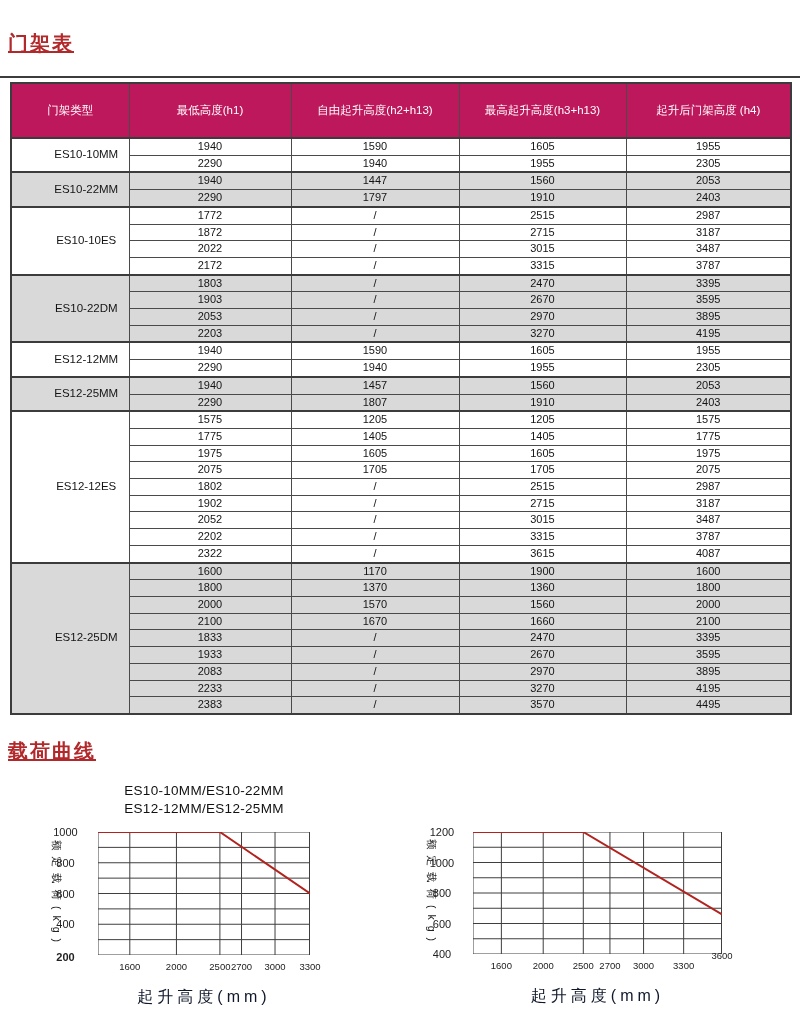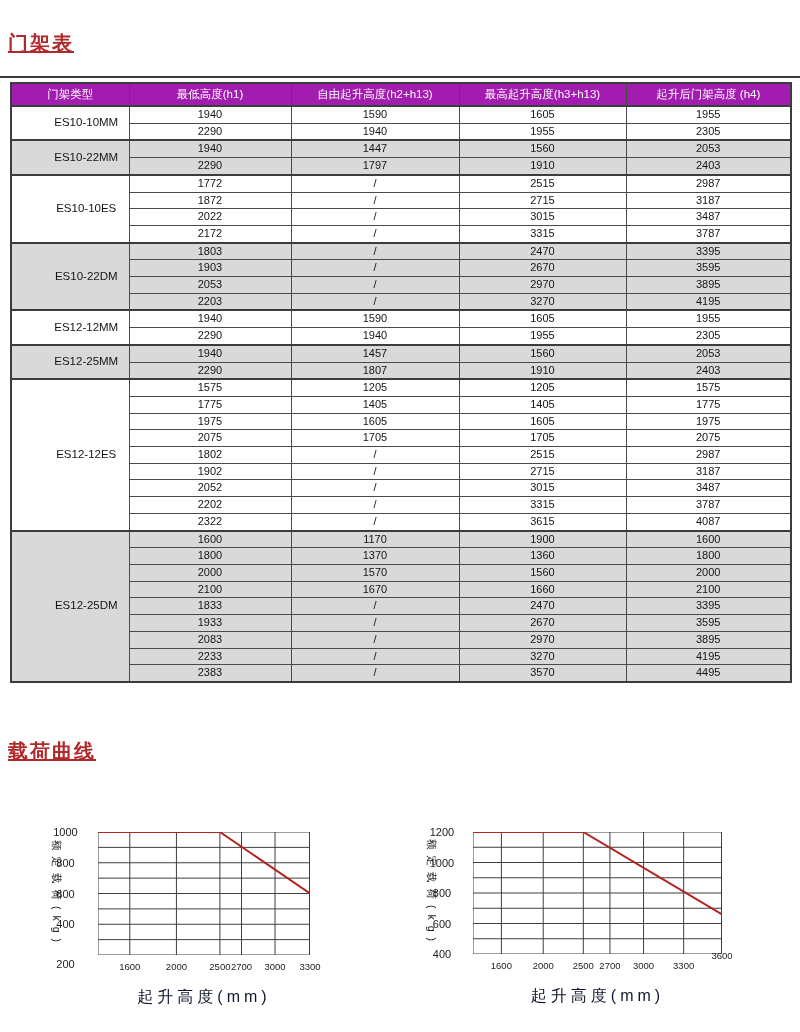--- a/index.html
+++ b/index.html
@@ -15,22 +15,22 @@
   #title-curves{top:738px;}
   .top-rule{
     position:absolute;left:0;top:76px;width:800px;height:2px;background:#3c3c3c;
   }
   table.mast{
     position:absolute;left:10px;top:82px;width:780px;
     border-collapse:collapse;table-layout:fixed;
     border:2px solid #3c3c3c;
   }
   table.mast th{
-    background:#a21caf;color:#ffffff;font-weight:normal;font-size:11.5px;
-    height:21px;border:1px solid #4a4a4a;padding:0;
+    background:#be185d;color:#ffffff;font-weight:normal;font-size:11.5px;
+    height:21px;border:1px solid #4a4a4a;padding:16px;
   }
   table.mast td{
     font-size:11px;color:#141414;text-align:center;height:15.7px;
     border:1px solid #4a4a4a;padding:0;line-height:15.7px;
   }
   table.mast td.model{font-size:11.5px;padding-left:32px;}
   table.mast tr.group-start td{border-top:2px solid #3c3c3c;}
   table.mast tr.shaded td{background:#d9d9d9;}
   .chart{position:absolute;top:782px;height:245px;}
   #chart-left{left:40px;width:300px;}
@@ -293,20 +293,24 @@
         <td>/</td>
         <td>3570</td>
         <td>4495</td>
       </tr>
     </tbody>
 </table>
 
 <div class="page-title" id="title-curves">载荷曲线</div>
 
 <div class="chart" id="chart-left">
+    <div class="chart-title" style="left: 58px; width: 212px; top: 0px;">
+      <div>ES10-10MM/ES10-22MM</div>
+      <div>ES12-12MM/ES12-25MM</div>
+    </div>
     <svg class="plot-svg" width="212" height="123" style="left: 58px; top: 50px;">
       <line x1="0" x2="212" y1="0" y2="0" stroke="#3f3f3f" stroke-width="1"></line>
       <line x1="0" x2="212" y1="15.375" y2="15.375" stroke="#3f3f3f" stroke-width="1"></line>
       <line x1="0" x2="212" y1="30.75" y2="30.75" stroke="#3f3f3f" stroke-width="1"></line>
       <line x1="0" x2="212" y1="46.125" y2="46.125" stroke="#3f3f3f" stroke-width="1"></line>
       <line x1="0" x2="212" y1="61.5" y2="61.5" stroke="#3f3f3f" stroke-width="1"></line>
       <line x1="0" x2="212" y1="76.875" y2="76.875" stroke="#3f3f3f" stroke-width="1"></line>
       <line x1="0" x2="212" y1="92.25" y2="92.25" stroke="#3f3f3f" stroke-width="1"></line>
       <line x1="0" x2="212" y1="107.625" y2="107.625" stroke="#3f3f3f" stroke-width="1"></line>
       <line x1="0" x2="212" y1="123" y2="123" stroke="#3f3f3f" stroke-width="1"></line>
@@ -316,21 +320,21 @@
       <line x1="121.89999999999999" x2="121.89999999999999" y1="0" y2="123" stroke="#3f3f3f" stroke-width="1"></line>
       <line x1="143.524" x2="143.524" y1="0" y2="123" stroke="#3f3f3f" stroke-width="1"></line>
       <line x1="177.01999999999998" x2="177.01999999999998" y1="0" y2="123" stroke="#3f3f3f" stroke-width="1"></line>
       <line x1="211.5" x2="211.5" y1="0" y2="123" stroke="#3f3f3f" stroke-width="1"></line>
       <polyline points="0,0 121.89999999999999,0 212,61.5" fill="none" stroke="#b2231f" stroke-width="2"></polyline>
     </svg>
     <div class="ytick" style="left: 0px; width: 51px; top: 50px;">1000</div>
     <div class="ytick" style="left: 0px; width: 51px; top: 80.75px;">800</div>
     <div class="ytick" style="left: 0px; width: 51px; top: 111.5px;">600</div>
     <div class="ytick" style="left: 0px; width: 51px; top: 142.25px;">400</div>
-    <div class="ytick" style="left: 0px; width: 51px; top: 182px;">200</div>
+    <div class="ytick" style="left: 0px; width: 51px; top: 175px; font-weight: bold;">200</div>
     <div class="xtick" style="left: 89.8px; top: 179px;">1600</div>
     <div class="xtick" style="left: 136.44px; top: 179px;">2000</div>
     <div class="xtick" style="left: 179.9px; top: 179px;">2500</div>
     <div class="xtick" style="left: 201.524px; top: 179px;">2700</div>
     <div class="xtick" style="left: 235.02px; top: 179px;">3000</div>
     <div class="xtick" style="left: 270px; top: 179px;">3300</div>
     <div class="yaxis-label" style="left: 16px; top: 111.5px;">额定载荷(kg)</div>
     <div class="xaxis-title" style="left: 164px; top: 205px;">起升高度(mm)</div>
   </div>
 <div class="chart" id="chart-right">

